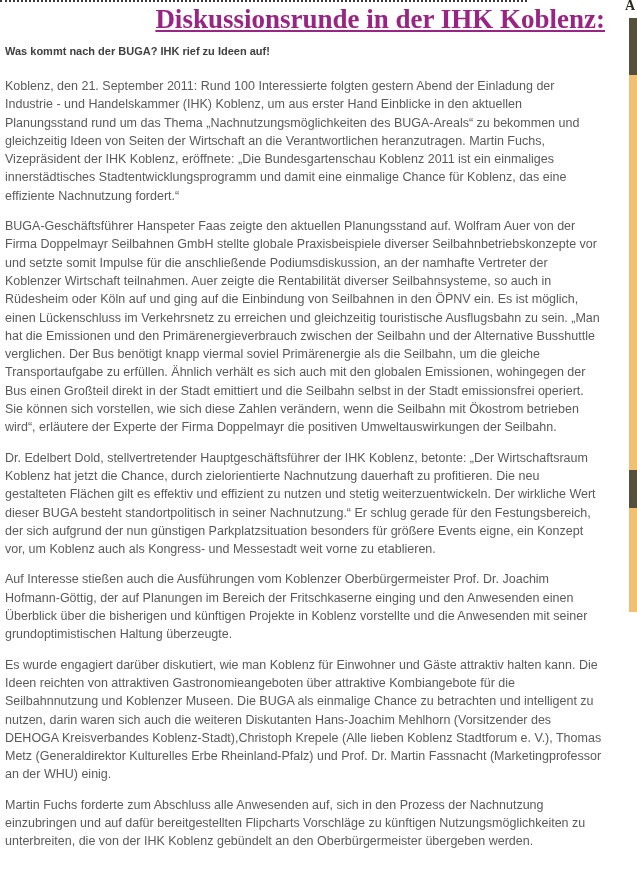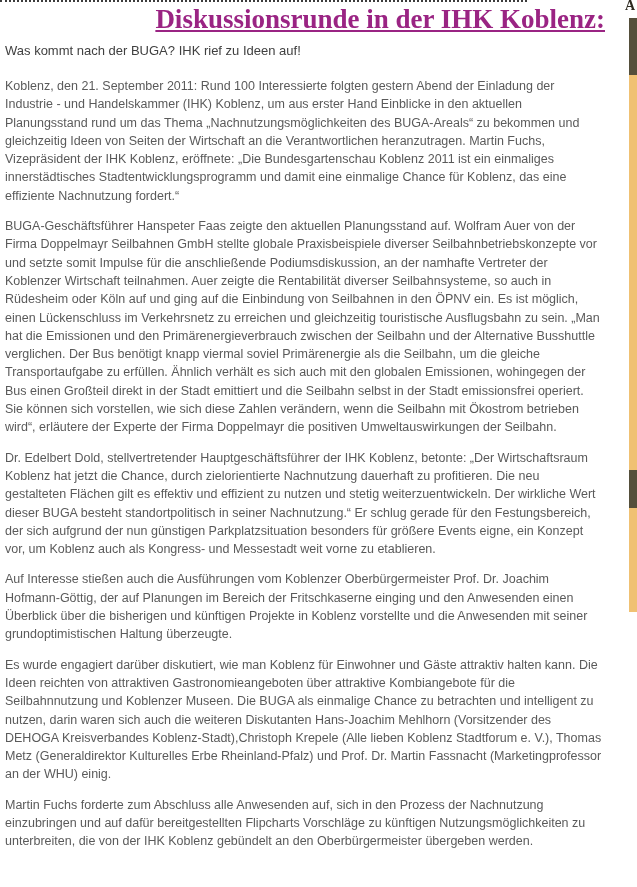--- a/index.html
+++ b/index.html
@@ -37,21 +37,21 @@
     background:var(--date-bg);
     color:var(--date-text);
     font-size:11px;line-height:13px;
     letter-spacing:0.4px;
     text-transform:uppercase;
     padding:5px 10px 6px 10px;
     width:597px;
   }
   h2.article-subheading{
     margin-top:4px;margin-bottom:17px;
-    font-size:13px;line-height:18px;font-weight:normal;
+    font-size:11px;line-height:18px;font-weight:bold;
     color:var(--subhead-text);
   }
   .article-body p{
     font-size:12.5px;line-height:18.3px;
     color:var(--body-text);
     margin:0 16px 12px 0;
     width:598px;
   }
   
   .right-rail{position:absolute;top:0;right:0;width:12px;height:887px;}

